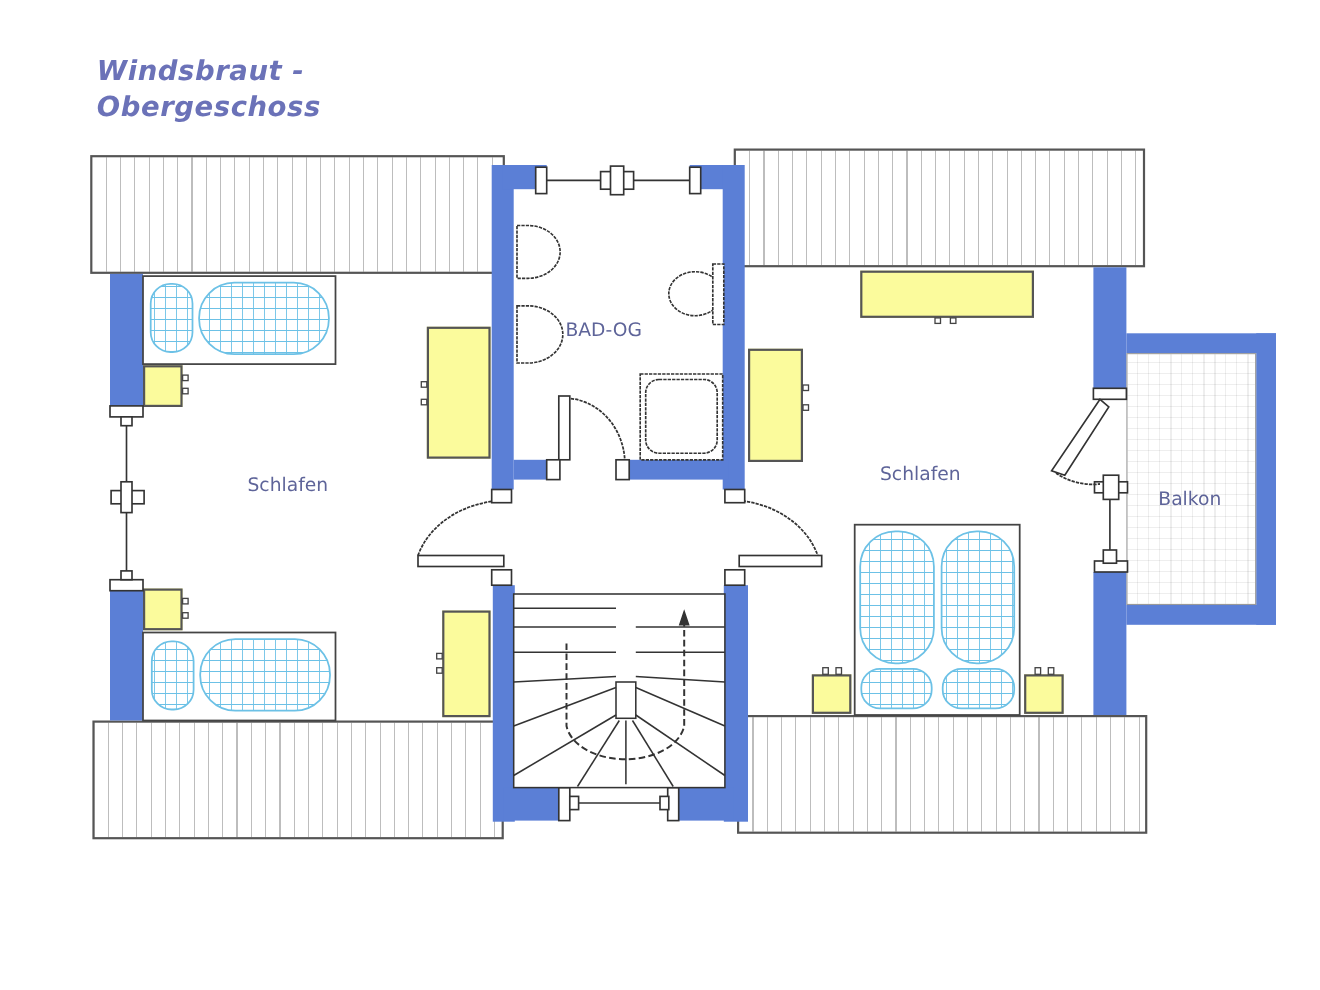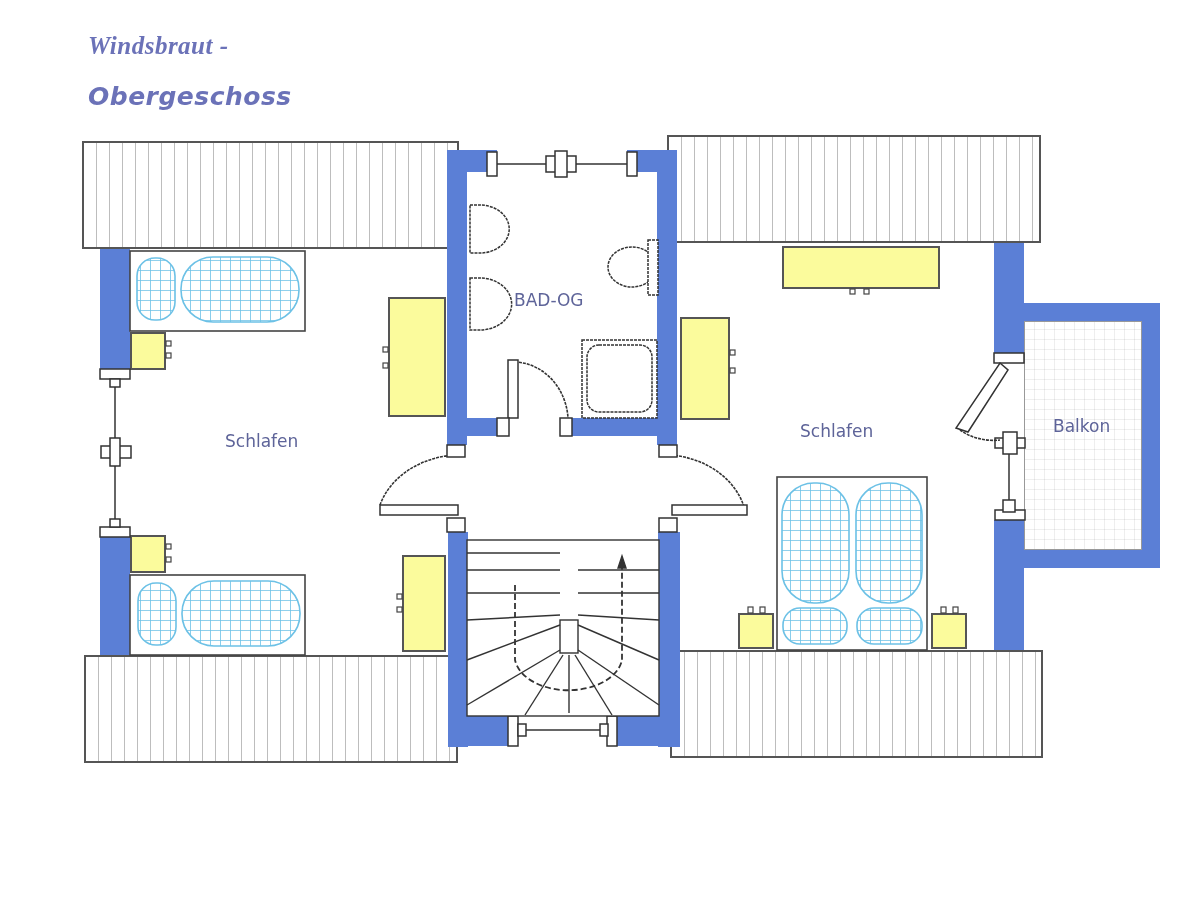--- a/index.html
+++ b/index.html
@@ -9,21 +9,21 @@
   .roof { position: absolute; box-sizing: border-box; border: 2px solid #555; background-color: #fff;
           background-image: repeating-linear-gradient(90deg, #ffffff 0px, #ffffff 12px, #bdbdbd 12px, #bdbdbd 13px); }
   .wall { position: absolute; background: #5b7fd6; }
   .furn { position: absolute; box-sizing: border-box; background: #fbfb9c; border: 2px solid #555; }
   .room-label { position: absolute; font-family: "DejaVu Sans", sans-serif; font-size: 17px; color: #5e6499; text-align: right; }
   svg { position: absolute; left: 0; top: 0; }
 </style>
 </head>
 <body>
 
-<div class="title" style="top:32px;font-family:Liberation Serif, serif;">Windsbraut -</div>
+<div class="title" style="top:50px;">Windsbraut -</div>
 <div class="title" style="top:70px;margin-top:12px;">Obergeschoss</div>
 
 <div class="roof" style="left:82px; top:141px; width:377px; height:108px;"></div>
 <div class="roof" style="left:667px; top:135px; width:374px; height:108px;"></div>
 <div class="roof" style="left:84px; top:655px; width:374px; height:108px;"></div>
 <div class="roof" style="left:670px; top:650px; width:373px; height:108px;"></div>
 
 <div class="wall" style="left:100px; top:249px; width:30px; height:120px;"></div>
 <div class="wall" style="left:100px; top:537px; width:30px; height:118px;"></div>
 <div class="wall" style="left:447px; top:150px; width:20px; height:295px;"></div>
@@ -170,13 +170,13 @@
     <line x1="578" y1="650" x2="659" y2="705"></line>
     <line x1="578" y1="625" x2="659" y2="660"></line>
     <path d="M515 585 L515 660 A54 35 0 0 0 622 660 L622 565" stroke-dasharray="6 3" stroke-width="1.8"></path>
     <polygon points="622,556 618,568 626,568" fill="#333"></polygon>
   </g>
 </svg>
 
 <div class="room-label" style="left:225px; top:431px;">Schlafen</div>
 <div class="room-label" style="left:514px; top:290px;">BAD-OG</div>
 <div class="room-label" style="left:800px; top:421px;">Schlafen</div>
-<div class="room-label" style="left:1053px; top:416px;">Balkon</div>
+<div class="room-label" style="left:1053px; top:444px;">Balkon</div>
 
 </body></html>

